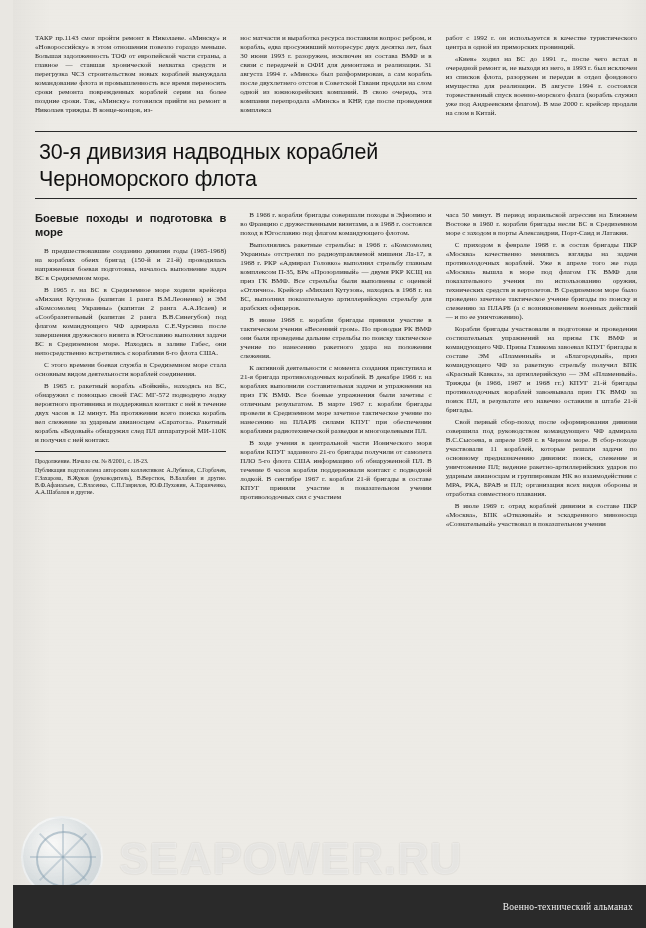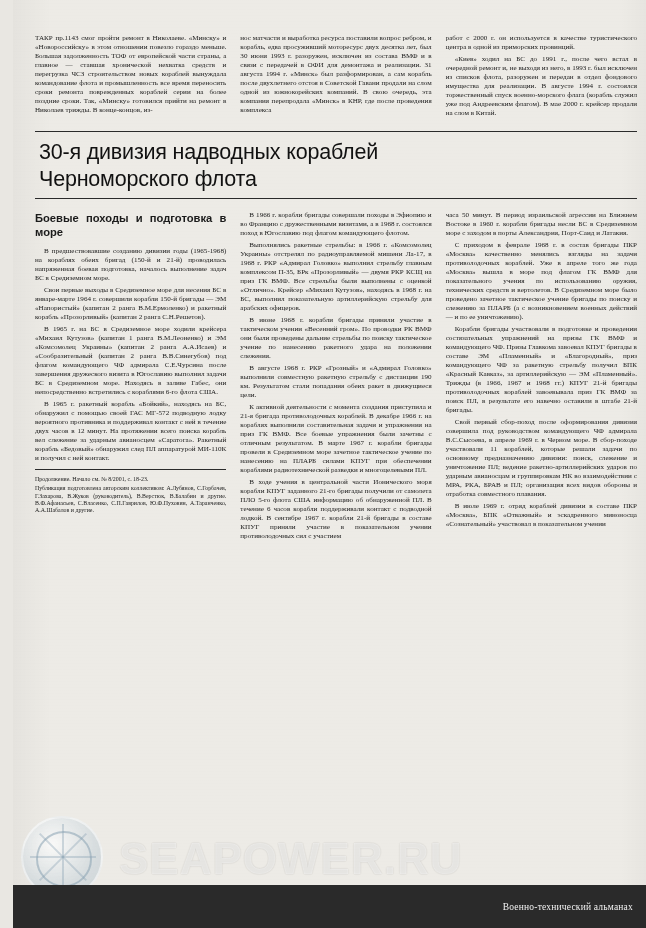--- a/index.html
+++ b/index.html
@@ -201,55 +201,54 @@
 <div class="page">
 
   <div class="top-cols">
     <div class="col">
       <p class="noind">ТАКР пр.1143 смог пройти ремонт в Николаеве. «Минску» и «Новороссийску» в этом отношении повезло гораздо меньше. Большая задолженность ТОФ от европейской части страны, а главное — ставшая хронической нехватка средств и перегрузка ЧСЗ строительством новых кораблей вынуждала командование флота и промышленность все время переносить сроки ремонта поврежденных кораблей серии на более поздние сроки. Так, «Минску» готовился прийти на ремонт в Николаев трижды. В конце-концов, из-</p>
     </div>
     <div class="col">
       <p class="noind">нос матчасти и выработка ресурса поставили вопрос ребром, и корабль, едва просуживший моторесурс двух десятка лет, был 30 июня 1993 г. разоружен, исключен из состава ВМФ и в связи с передачей в ОФИ для демонтажа и реализации. 31 августа 1994 г. «Минск» был разформирован, а сам корабль после двухлетнего отстоя в Советской Гавани продали на слом одной из южнокорейских компаний. В свою очередь, эта компания перепродала «Минск» в КНР, где после проведения комплекса</p>
     </div>
     <div class="col">
-      <p class="noind">работ с 2000 г. он используется в качестве туристического центра в одной из приморских провинций.</p>
+      <p class="noind">работ с 1992 г. он используется в качестве туристического центра в одной из приморских провинций.</p>
       <p>«Киев» ходил на БС до 1991 г., после чего встал в очередной ремонт и, не выходя из него, в 1993 г. был исключен из списков флота, разоружен и передан в отдел фондового имущества для реализации. В августе 1994 г. состоялся торжественный спуск военно-морского флага (корабль служил уже под Андреевским флагом). В мае 2000 г. крейсер продали на слом в Китай.</p>
     </div>
   </div>
 
   <hr class="rule">
 
   <div>
     <div class="headline">30-я дивизия надводных кораблей</div>
     <div class="headline">Черноморского флота</div>
   </div>
 
   <hr class="rule thin">
 
   <div class="body-cols">
 
     <div class="col">
       <div class="subhead">Боевые походы и подготовка в море</div>
       <p>В предшествовавшие созданию дивизии годы (1965-1968) на кораблях обеих бригад (150-й и 21-й) проводилась напряженная боевая подготовка, началось выполнение задач БС в Средиземном море.</p>
-      <p>Свои первые выходы в Средиземное море для несения БС в январе-марте 1964 г. совершили корабли 150-й бригады — ЭМ «Напористый» (капитан 2 ранга В.М.Ермоленко) и ракетный корабль «Прозорливый» (капитан 2 ранга С.Н.Решетов).</p>
       <p>В 1965 г. на БС в Средиземное море ходили крейсера «Михаил Кутузов» (капитан 1 ранга В.М.Леоненко) и ЭМ «Комсомолец Украины» (капитан 2 ранга А.А.Исаев) и «Сообразительный (капитан 2 ранга В.В.Синегубов) под флагом командующего ЧФ адмирала С.Е.Чурсина после завершения дружеского визита в Югославию выполнил задачи БС в Средиземном море. Находясь в заливе Габес, они непосредственно встретились с кораблями 6-го флота США.</p>
+      <p>С этого времени боевая служба в Средиземном море стала основным видом деятельности кораблей соединения.</p>
       <p>В 1965 г. ракетный корабль «Бойкий», находясь на БС, обнаружил с помощью своей ГАС МГ-572 подводную лодку вероятного противника и поддерживал контакт с ней в течение двух часов в 12 минут. На протяжении всего поиска корабль вел слежение за ударным авианосцем «Саратога». Ракетный корабль «Бедовый» обнаружил след ПЛ аппаратурой МИ-110К и получил с ней контакт.</p>
 
       <hr class="rule thin">
       <div class="footnote">
         <p>Продолжение. Начало см. № 8/2001, с. 18-23.</p>
         <p>Публикация подготовлена авторским коллективом: А.Лубянов, С.Горбачев, Г.Захарова, В.Жуков (руководитель), В.Верстюк, В.Балабин и другие. В.Ф.Афанасьев, С.Власенко, С.П.Гаврилов, Ю.Ф.Пуховин, А.Таранченко, А.А.Шабалов и другие.</p>
       </div>
     </div>
 
     <div class="col">
       <p>В 1966 г. корабли бригады совершали походы в Эфиопию и во Францию с дружественными визитами, а в 1968 г. состоялся поход в Югославию под флагом командующего флотом.</p>
       <p>Выполнялись ракетные стрельбы: в 1966 г. «Комсомолец Украины» отстрелял по радиоуправляемой мишени Ла-17, в 1968 г. РКР «Адмирал Головко» выполнил стрельбу главным комплексом П-35, БРк «Прозорливый» — двумя РКР КСЩ на приз ГК ВМФ. Все стрельбы были выполнены с оценкой «Отлично». Крейсер «Михаил Кутузов», находясь в 1968 г. на БС, выполнил показательную артиллерийскую стрельбу для арабских офицеров.</p>
       <p>В июне 1968 г. корабли бригады приняли участие в тактическом учении «Весенний гром». По проводки РК ВМФ они были проведены дальние стрельбы по поиску тактическое учение по нанесению ракетного удара на положении слежения.</p>
-      <p>В августе 1968 г. РКР «Грозный» и «Адмирал Головко» выполнили совместную ракетную стрельбу с дистанции 190 км. Результатом стали попадания обеих ракет в движущиеся цели.</p>
       <p>К активной деятельности с момента создания приступила и 21-я бригада противолодочных кораблей. В декабре 1966 г. на кораблях выполнили составительная задачи и упражнения на приз ГК ВМФ. Все боевые упражнения были зачетны с отличным результатом. В марте 1967 г. корабли бригады провели в Средиземном море зачетное тактическое учение по нанесению на ПЛАРБ силами КПУГ при обеспечении кораблями радиотехнической разведки и многоцелевыми ПЛ.</p>
       <p>В ходе учения в центральной части Ионического моря корабли КПУГ заданного 21-го бригады получили от самолета ПЛО 5-го флота США информацию об обнаруженной ПЛ. В течение 6 часов корабли поддерживали контакт с подводной лодкой. В сентябре 1967 г. корабли 21-й бригады в составе КПУГ приняли участие в показательном учении противолодочных сил с участием</p>
     </div>
 
     <div class="col">
       <p class="noind">часа 50 минут. В период израильской агрессии на Ближнем Востоке в 1960 г. корабли бригады несли БС в Средиземном море с заходом в порты Александрия, Порт-Саид и Латакия.</p>
       <p>С приходом в феврале 1968 г. в состав бригады ПКР «Москва» качественно менялись взгляды на задачи противолодочных кораблей. Уже в апреле того же года «Москва» вышла в море под флагом ГК ВМФ для показательного учения по использованию оружия, технических средств и вертолетов. В Средиземном море было проведено зачетное тактическое учение бригады по поиску и слежению за ПЛАРБ (а с возникновением военных действий — и по ее уничтожению).</p>
       <p>Корабли бригады участвовали в подготовке и проведении состязательных упражнений на призы ГК ВМФ и командующего ЧФ. Призы Главкома завоевал КПУГ бригады в составе ЭМ «Пламенный» и «Благородный», приз командующего ЧФ за ракетную стрельбу получил БПК «Красный Кавказ», за артиллерийскую — ЭМ «Пламенный». Трижды (в 1966, 1967 и 1968 гг.) КПУГ 21-й бригады противолодочных кораблей завоевывала приз ГК ВМФ за поиск ПЛ, в результате его навечно оставили в штабе 21-й бригады.</p>
       <p>Свой первый сбор-поход после оформирования дивизия совершила под руководством командующего ЧФ адмирала В.С.Сысоева, в апреле 1969 г. в Черном море. В сбор-походе участвовали 11 кораблей, которые решали задачи по основному предназначению дивизии: поиск, слежение и уничтожение ПЛ; ведение ракетно-артиллерийских ударов по ударным авианосцам и группировкам НК во взаимодействии с МРА, РКА, БРАВ и ПЛ; организация всех видов обороны и отработка совместного плавания.</p>
       <p>В июле 1969 г. отряд кораблей дивизии в составе ПКР «Москва», БПК «Отважный» и эскадренного миноносца «Сознательный» участвовал в показательном учении</p>

